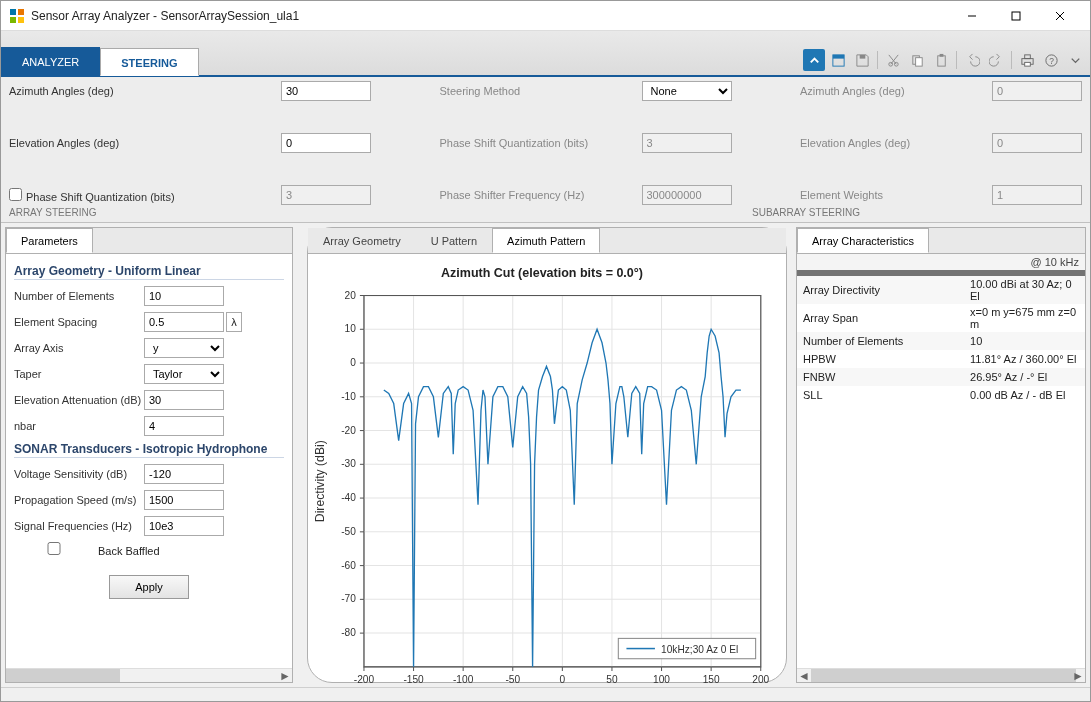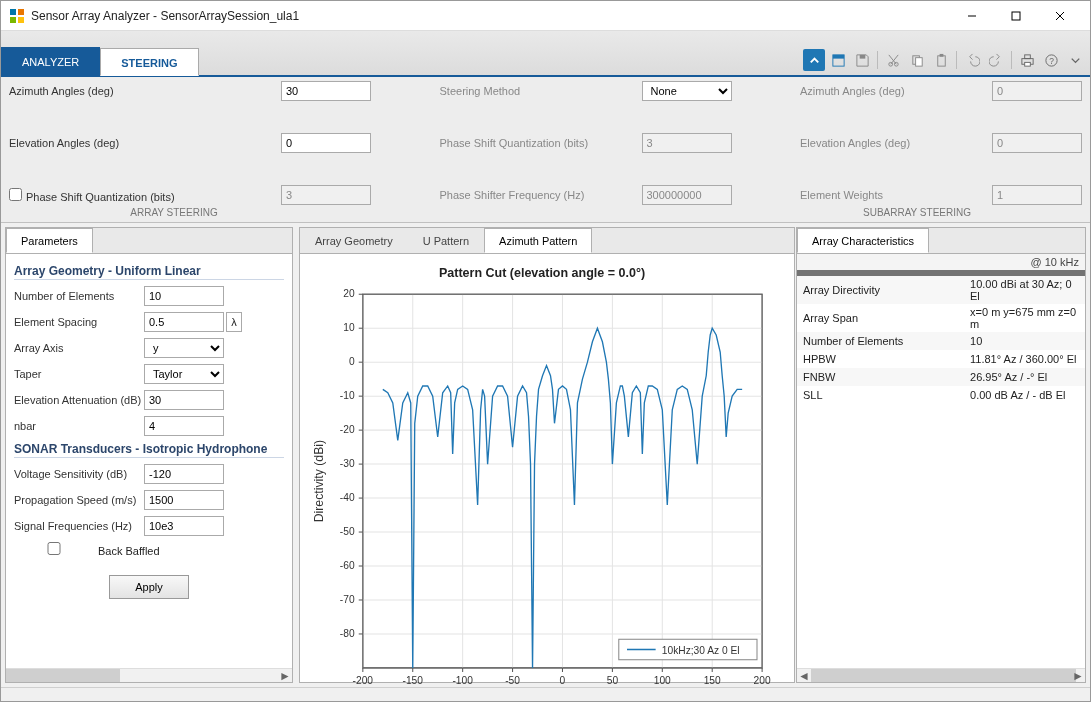--- a/index.html
+++ b/index.html
@@ -19,26 +19,26 @@
   .toolbar-icons .ico { width:22px; height:22px; display:flex; align-items:center; justify-content:center; color:#555; }
   .toolbar-icons .ico svg { width:15px; height:15px; }
   .toolbar-icons .sep { width:1px; height:18px; background:#bbb; margin:0 2px; }
 
   .steering-panel { background:#ededed; padding:4px 8px 0 8px; border-bottom:1px solid #c0c0c0; }
   .steer-grid { display:grid; grid-template-columns: 240px 90px 1fr 170px 90px 1fr 160px 90px; column-gap:4px; row-gap:3px; align-items:center; font-size:11px;gap:32px; }
   .steer-grid label { color:#333; }
   .steer-grid .dis { color:#888; }
   input[type=text], select { height:20px; font-size:11px; padding:0 4px; border:1px solid #aaa; background:#fff; }
   input.dis { background:#f0f0f0; color:#888; }
-  .section-labels { display:grid; grid-template-columns: 330px 1fr 330px; font-size:10px; color:#777; text-align:center; padding:2px 0 4px 0; }
-
-  .main-area { flex:1; display:flex; padding:4px; gap:0; overflow:hidden; }
+  .section-labels { display:grid; grid-template-columns: 330px 1fr 330px; font-size:10px; color:#777; text-align:left; padding:2px 0 4px 0; }
+
+  .main-area { flex:1; display:flex; padding:4px; gap:8px; overflow:hidden; }
   .panel { border:1px solid #b0b0b0; background:#fff; display:flex; flex-direction:column; position:relative; }
   .panel-left { width:288px; margin-right:6px; }
-  .panel-center { flex:1; margin-right:1px; }
+  .panel-center { flex:1; margin-right:1px;border-radius:25px; }
   .panel-right { width:290px; }
 
   .tabrow { display:flex; height:26px; background:#e9e9e9; border-bottom:1px solid #b0b0b0; font-size:11px; }
   .tabrow .tab { padding:0 14px; line-height:25px; border:1px solid transparent; color:#444; }
   .tabrow .tab.active { background:#fff; border:1px solid #b0b0b0; border-bottom:1px solid #fff; position:relative; top:0; color:#000; }
 
   .panel-body { flex:1; overflow:auto; padding:6px 8px; }
 
   .group-title { font-weight:600; color:#2c466b; font-size:12px; border-bottom:1px solid #ccd6e5; margin:4px 0 6px 0; padding-bottom:1px; }
   .param-row { display:flex; align-items:center; margin:6px 0; font-size:11px; }
@@ -274,21 +274,21 @@
     </div>
   </div>
 
   <div class="panel panel-center">
     <div class="tabrow">
       <div class="tab">Array Geometry</div>
       <div class="tab">U Pattern</div>
       <div class="tab active">Azimuth Pattern</div>
     </div>
     <div class="chart-wrap">
-      <div class="chart-title">Pattern Cut (elevation angle = 0.0°)</div>
+      <div class="chart-title">Azimuth Cut (elevation bits = 0.0°)</div>
       <svg class="chart" id="chart-svg" viewBox="0 0 460 420">
           <rect x="55" y="10" width="390" height="365" fill="#fff" stroke="#555" stroke-width="1"></rect>
           <line x1="55" y1="10" x2="55" y2="375" stroke="#e4e4e4"></line>
           <line x1="55" y1="375" x2="55" y2="379" stroke="#555"></line>
           <text x="55" y="391" text-anchor="middle" font-size="10" fill="#333">-200</text>
           <line x1="103.75" y1="10" x2="103.75" y2="375" stroke="#e4e4e4"></line>
           <line x1="103.75" y1="375" x2="103.75" y2="379" stroke="#555"></line>
           <text x="103.75" y="391" text-anchor="middle" font-size="10" fill="#333">-150</text>
           <line x1="152.5" y1="10" x2="152.5" y2="375" stroke="#e4e4e4"></line>
           <line x1="152.5" y1="375" x2="152.5" y2="379" stroke="#555"></line>

